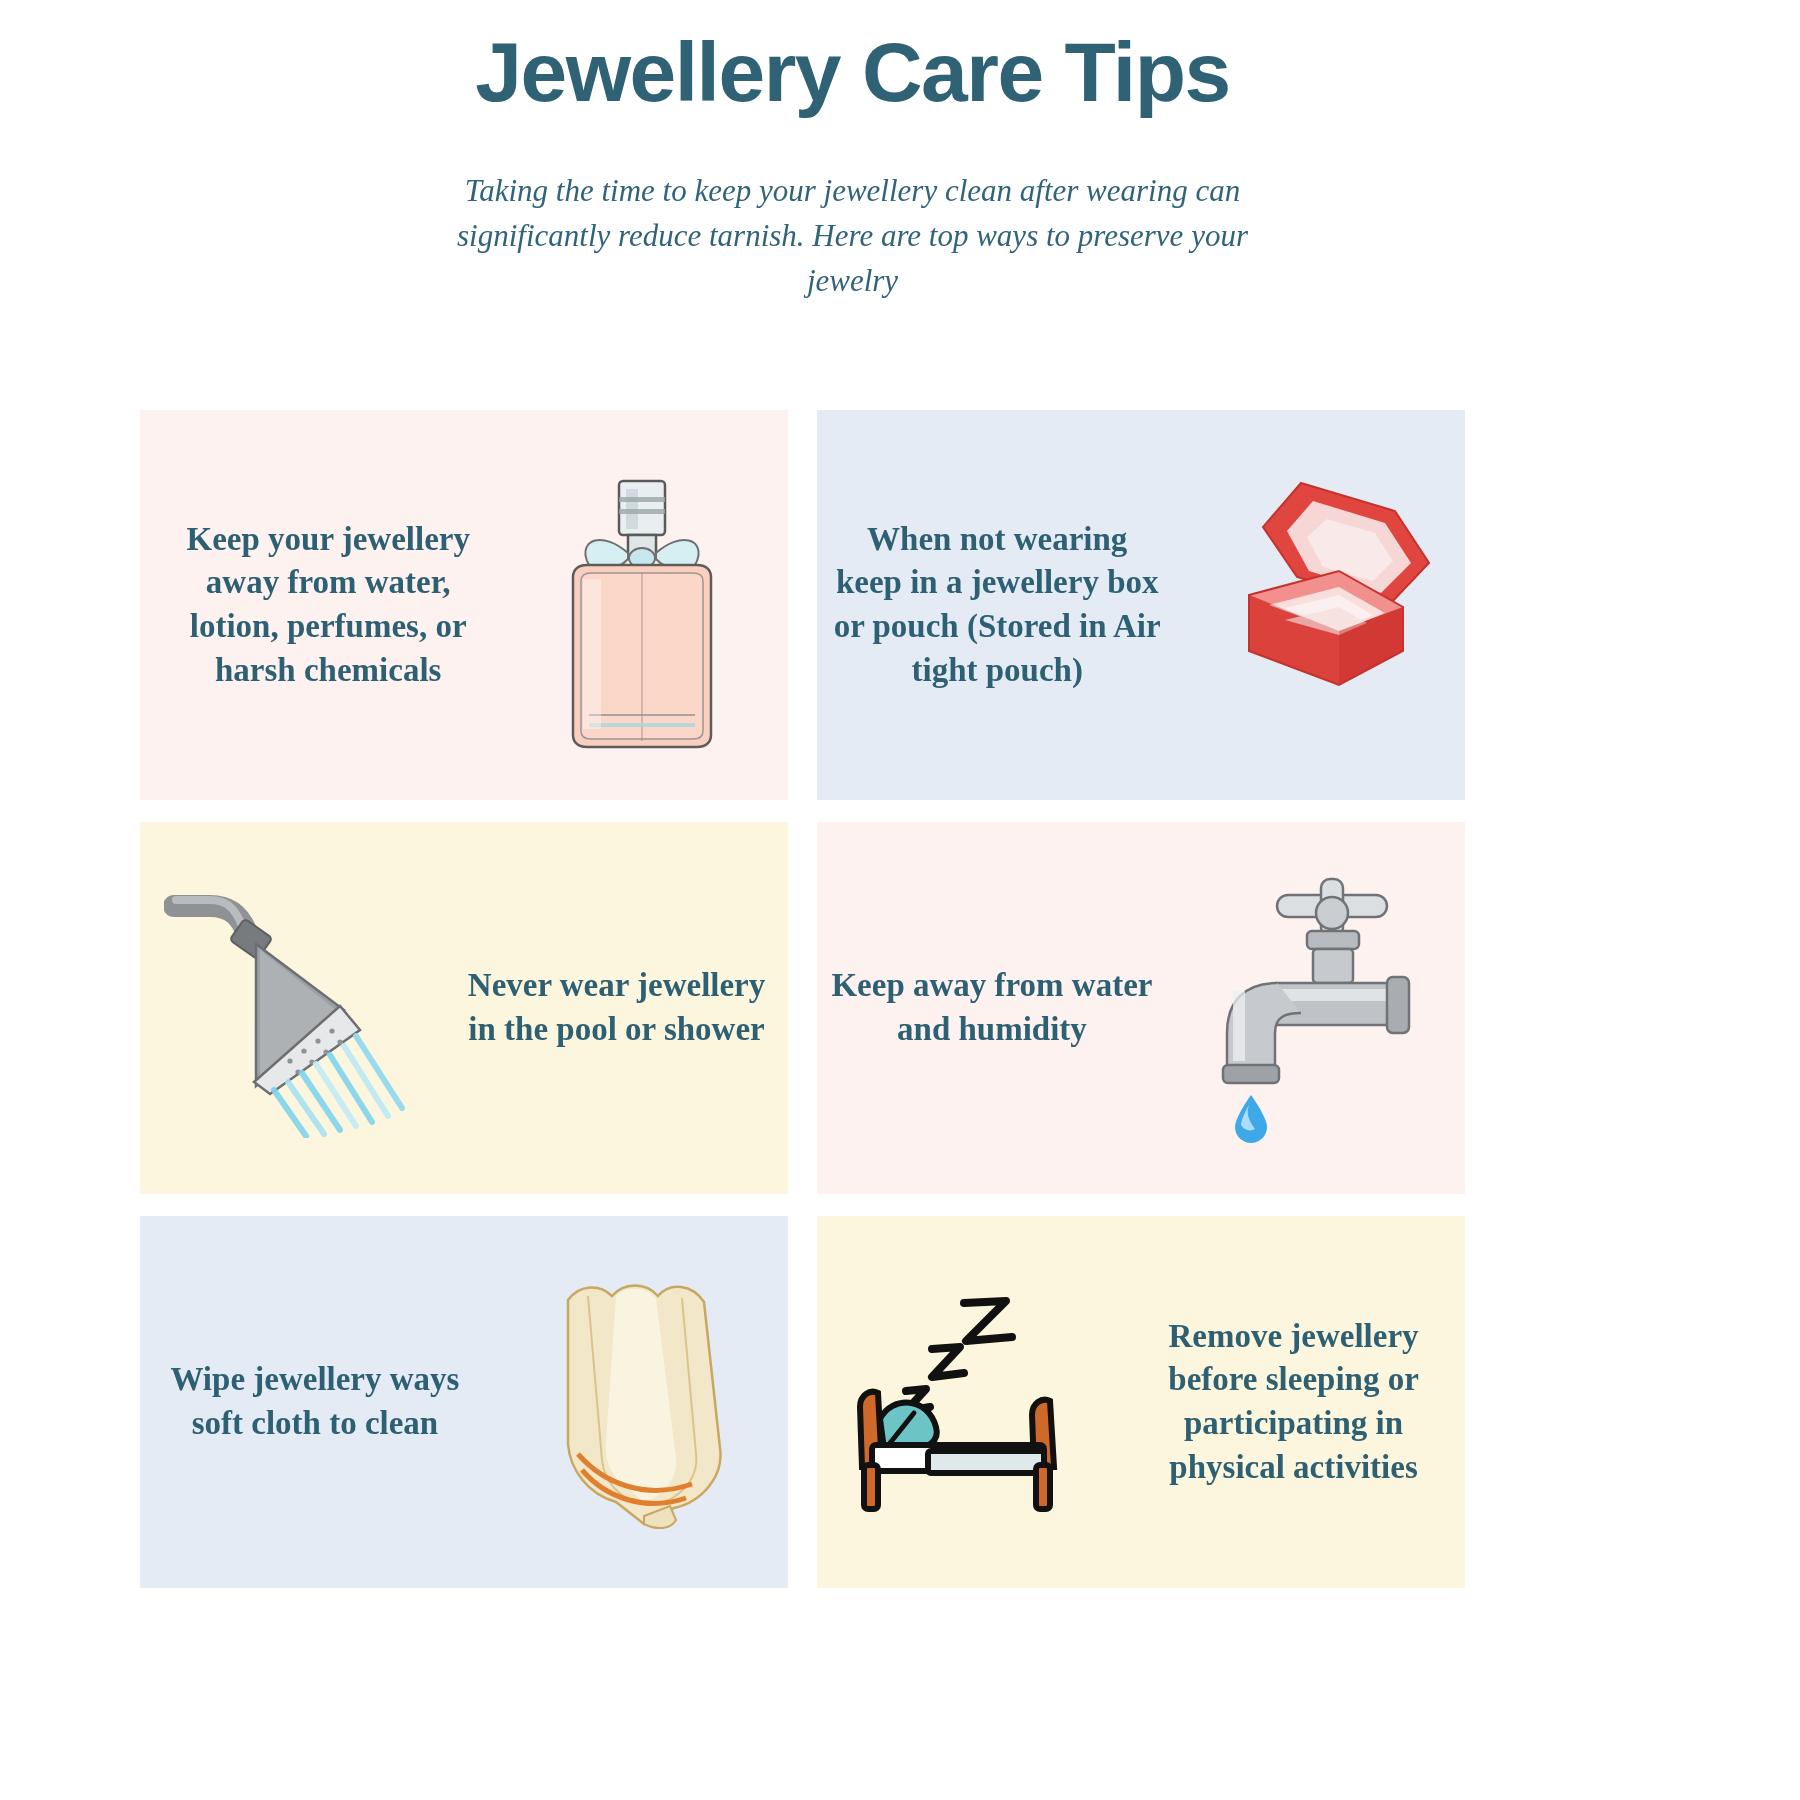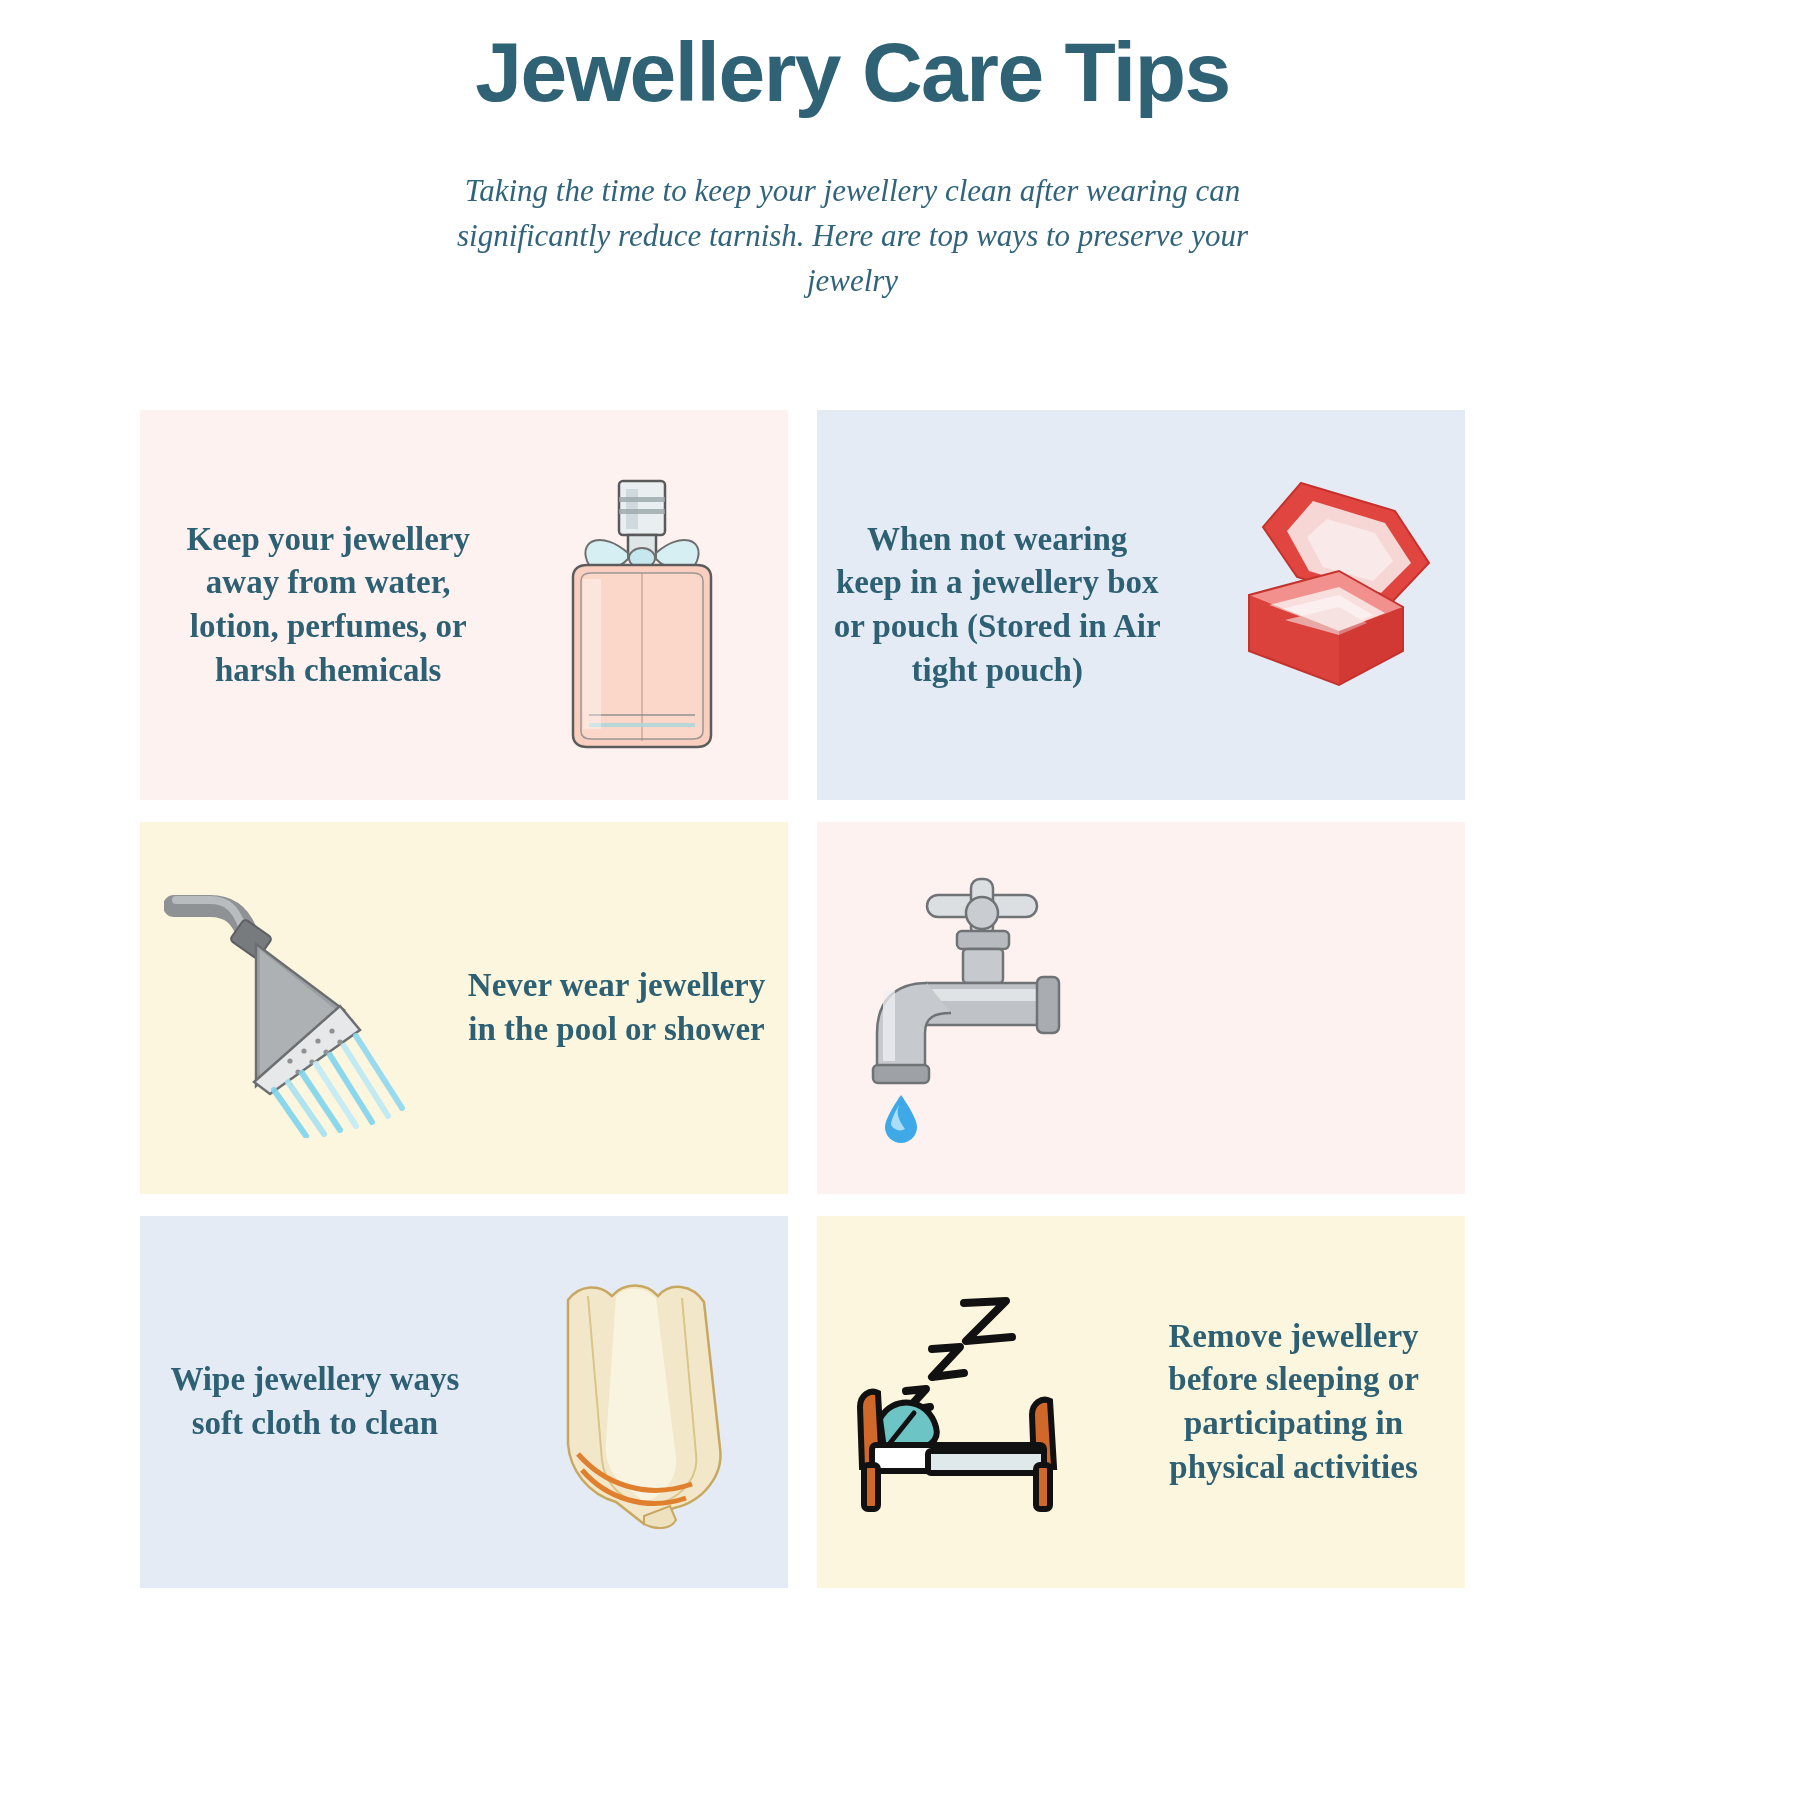--- a/index.html
+++ b/index.html
@@ -207,20 +207,21 @@
             <line x1="152" y1="186" x2="192" y2="248" stroke="#C3ECF7" stroke-width="6"></line>
             <line x1="166" y1="177" x2="208" y2="244" stroke="#7FD4EE" stroke-width="6"></line>
             <line x1="180" y1="168" x2="224" y2="238" stroke="#BBE9F5" stroke-width="6"></line>
             <line x1="192" y1="158" x2="238" y2="230" stroke="#8FD9F0" stroke-width="6"></line>
           </g>
         </svg>
       </div>
     </div>
 
     <div class="card c4 bg-pink text-left">
+      <div class="card-text">Keep away from water and humidity</div>
       <div class="card-art">
         <svg class="art-faucet" viewBox="0 0 250 270">
 
           <g stroke="#6f7376" stroke-width="2.5">
             <rect x="86" y="22" width="110" height="22" rx="11" fill="#DCDFE2"></rect>
             <rect x="130" y="6" width="22" height="58" rx="9" fill="#DCDFE2"></rect>
             <circle cx="141" cy="40" r="16" fill="#C9CDD1"></circle>
           </g>
 
           <rect x="116" y="58" width="52" height="18" rx="5" fill="#B7BBBF" stroke="#6f7376" stroke-width="2.5"></rect>

